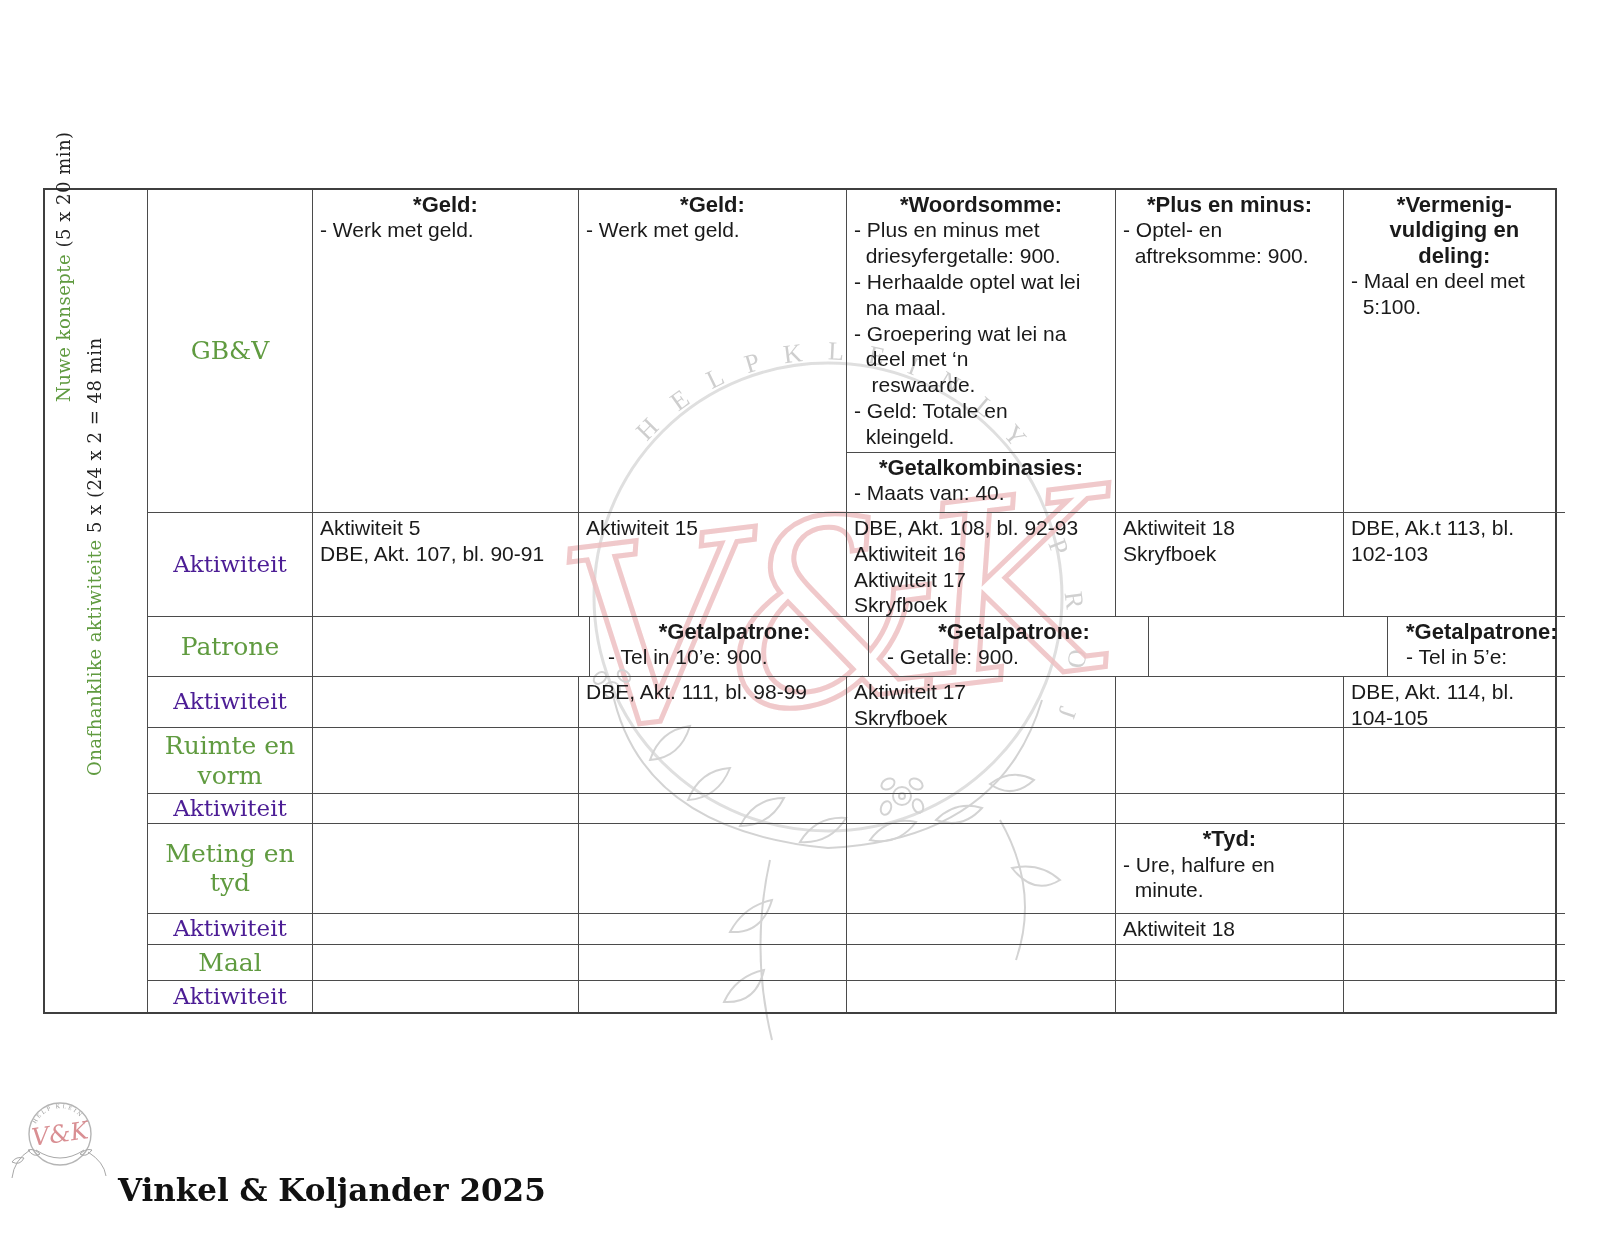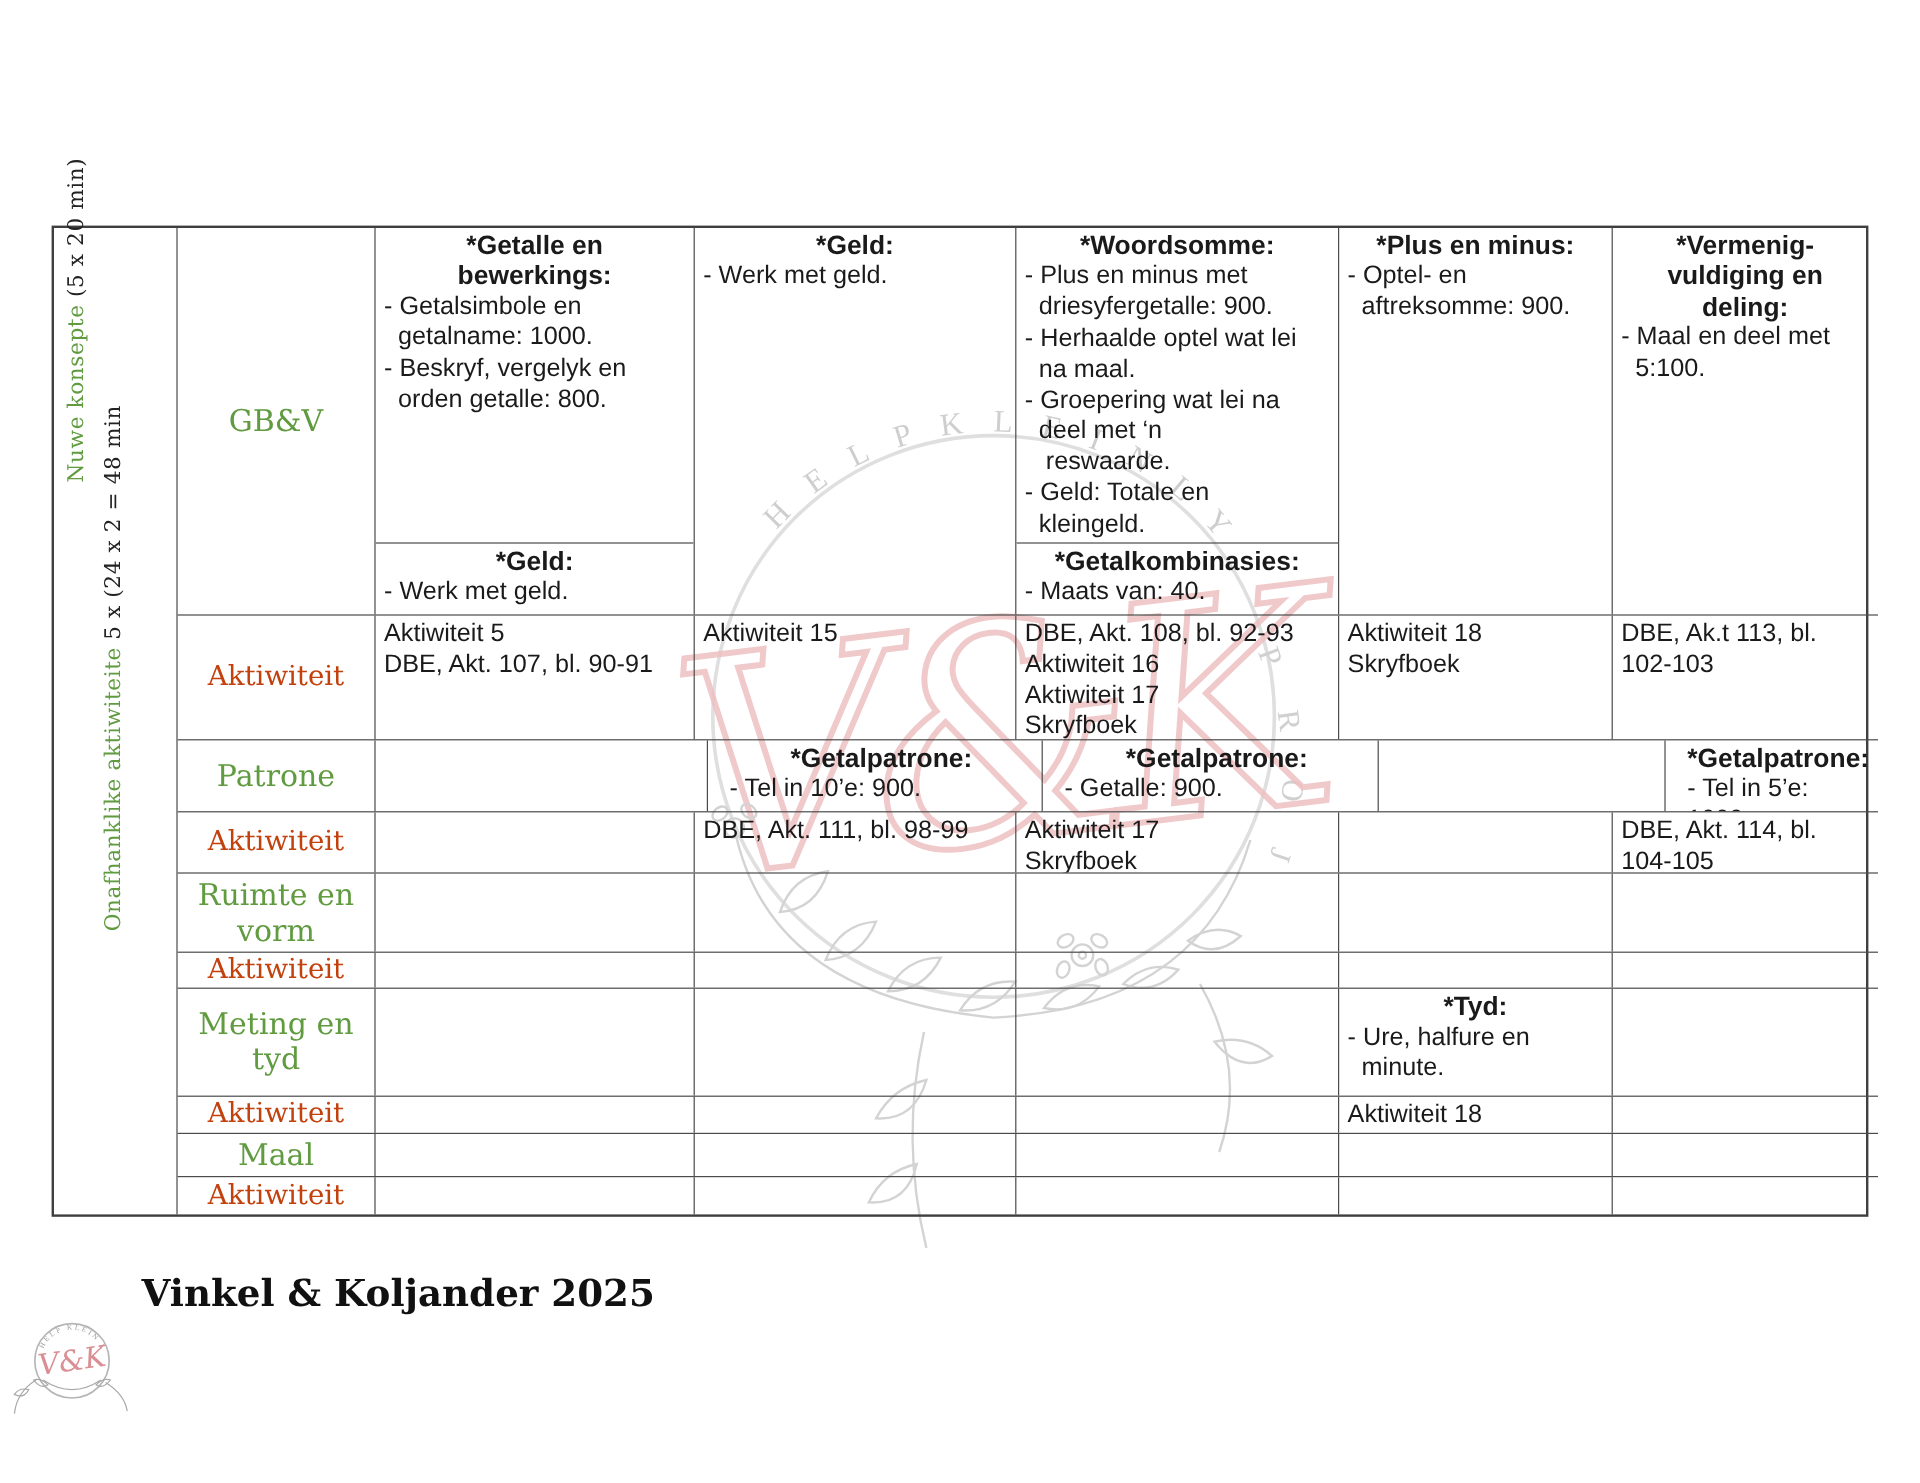--- a/index.html
+++ b/index.html
@@ -14,33 +14,33 @@
   .vlabel{position:absolute;transform-origin:0 0;transform:rotate(-90deg);white-space:nowrap;
           font-family:"DejaVu Serif",serif;font-size:18px;letter-spacing:.5px;color:#222;}
   .vlabel .grn{color:#609b40;}
   #rows-col{flex:1 1 auto;display:flex;flex-direction:column;}
   .t-row{display:flex;border-bottom:1px solid #4b4b4b;box-sizing:border-box;}
   .t-row:last-child{border-bottom:none;}
   .h-cell{flex:0 0 165px;border-right:1px solid #4b4b4b;box-sizing:border-box;
           display:flex;align-items:center;justify-content:center;text-align:center;
           font-family:"DejaVu Serif",serif;font-size:25px;line-height:1.18;padding:0 4px;}
   .h-green{color:#609b40;}
-  .h-black{color:#c2410c;font-size:23px;}
+  .h-black{color:#4c1d95;font-size:23px;}
   .cell{box-sizing:border-box;border-right:1px solid #4b4b4b;padding:2px 7px 2px 7px;
         overflow:hidden;font-size:21px;line-height:1.23;}
   .cell.last{border-right:none;}
   .c0{flex:0 0 266px;} .c1{flex:0 0 268px;} .c2{flex:0 0 269px;} .c3{flex:0 0 228px;} .c4{flex:1 1 auto;}
   .cell.sectioned{display:flex;flex-direction:column;padding:0;}
   .sec{padding:2px 7px;box-sizing:border-box;}
   .sec + .sec{border-top:1px solid #4b4b4b;flex:1 1 auto;}
   .sec-heading{font-weight:bold;text-align:center;font-size:22px;line-height:1.15;white-space:pre-line;}
   .bullet{white-space:pre-wrap;}
   .pline{white-space:pre-wrap;}
   
-  #footer-text{position:absolute;left:118px;top:1060px;z-index:1;
+  #footer-text{position:absolute;left:118px;top:1172px;z-index:1;
                font-family:"DejaVu Serif",serif;font-weight:bold;font-size:31px;color:#111;}
 </style>
 </head>
 <body>
 
 <div id="page">
 
   <svg id="wm-svg" width="1600" height="1236" viewBox="0 0 1600 1236">
     <g opacity="0.9">
       <circle cx="828" cy="597" r="234" fill="none" stroke="#dcdcdc" stroke-width="3"></circle>
@@ -104,28 +104,20 @@
         <span class="grn">Nuwe konsepte </span><span>(5 x 20 min)</span>
       </div>
       <div class="vlabel" style="left:39px;top:586px">
         <span class="grn">Onafhanklike aktiwiteite </span><span>5 x (24 x 2 = 48 min</span>
       </div>
     </div>
     <div id="rows-col">
         <div class="t-row" style="height: 325px;">
           <div class="h-cell h-green">GB&amp;V</div>
           <div class="cell c0 sectioned">
-            <div class="sec" style="height: 262px; flex: 0 0 auto;">
-              <div class="sec-heading">*Getalle en
-bewerkings:</div>
-              <div class="bullet">- Getalsimbole en
-  getalname: 1000.</div>
-              <div class="bullet">- Beskryf, vergelyk en
-  orden getalle: 800.</div>
-            </div>
             <div class="sec">
               <div class="sec-heading">*Geld:</div>
               <div class="bullet">- Werk met geld.</div>
             </div>
           </div>
           <div class="cell c1 sectioned">
             <div class="sec">
               <div class="sec-heading">*Geld:</div>
               <div class="bullet">- Werk met geld.</div>
             </div>

